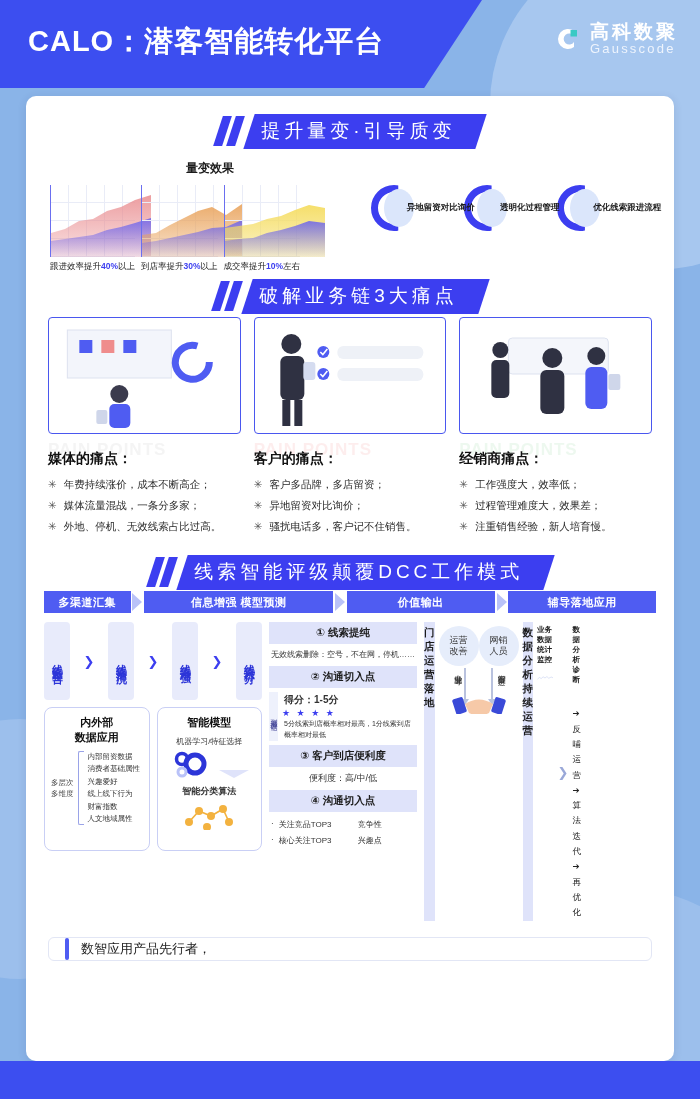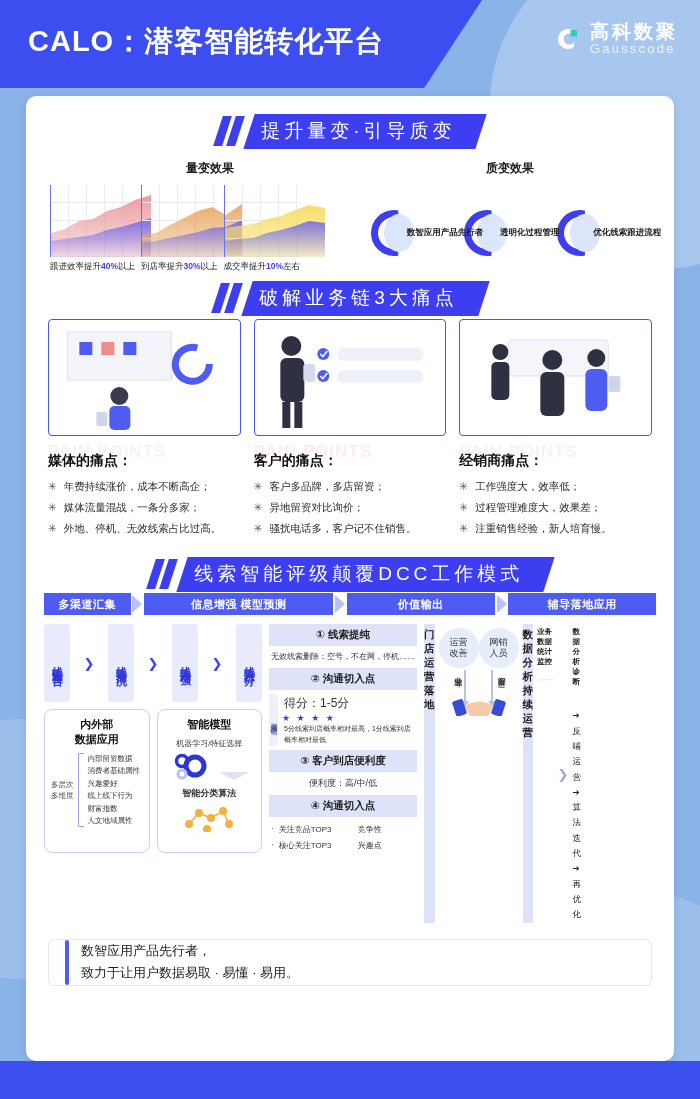--- a/index.html
+++ b/index.html
@@ -221,28 +221,27 @@
               <path d="M0,43 L14,41 L28,39 L42,34 L56,31 L70,25 L84,20 L100,23 L100,72 L0,72 Z" fill="url(#g3a)"></path>
               <path d="M0,56 L14,54 L28,53 L42,48 L56,45 L70,41 L84,36 L100,38 L100,72 L0,72 Z" fill="url(#g3b)"></path>
             </svg>
           </div>
           <div class="cap"><span>成交率提升</span><b>10%</b><span>左右</span></div>
         </div>
       </div>
     </div>
 
     <div class="right">
-      <div class="sub-title">质变效果</div>
       <div class="rings">
         <div class="ring">
           <div class="c">
               <div class="outer"></div>
               <div class="inner"></div>
             </div>
-          <div class="lbl">数智应用产品先行者</div>
+          <div class="lbl">异地留资对比询价</div>
         </div>
         <div class="ring">
           <div class="c">
               <div class="outer"></div>
               <div class="inner"></div>
             </div>
           <div class="lbl">透明化过程管理</div>
         </div>
         <div class="ring">
           <div class="c">
@@ -445,21 +444,21 @@
         </div>
       </div>
 
       <div class="col-val">
         <div class="vhead">① 线索提纯</div>
         <div class="vtxt">无效线索删除：空号，不在网，停机……</div>
         <div class="vhead">② 沟通切入点</div>
         <div class="vrow">
           <div class="vside">到店潜力评估</div>
           <div style="flex:1">
-            <div class="vtxt" style="font-size:12px;font-weight:normal">得分：1-5分</div>
+            <div class="vtxt" style="font-size:10px;font-weight:bold">得分：1-5分</div>
             <div class="stars">★ ★ ★ ★</div>
             <div class="vtxt" style="font-size:7px">5分线索到店概率相对最高，1分线索到店概率相对最低</div>
           </div>
         </div>
         <div class="vhead">③ 客户到店便利度</div>
         <div class="vtxt" style="text-align:center;font-size:9px">便利度：高/中/低</div>
         <div class="vhead">④ 沟通切入点</div>
         <div style="padding:3px 2px 0">
           <div class="vli">
               <span>·</span>
@@ -536,18 +535,17 @@
           </div>
         </div>
       </div>
     </div>
   </div>
 
   <div class="quote">
     <div class="qbar"></div>
     <div class="qtext">
       <div>数智应用产品先行者，</div>
-      <div>致力于让用户数据易取 · 易懂 · 易用。</div>
     </div>
   </div>
 </div>
 
 <div class="bottom-strip"></div>
 
 </body></html>

